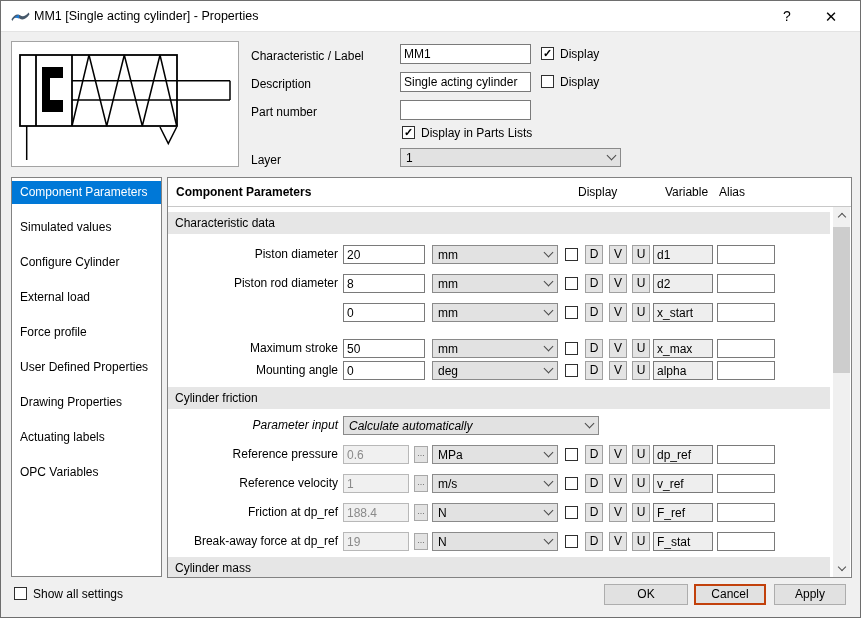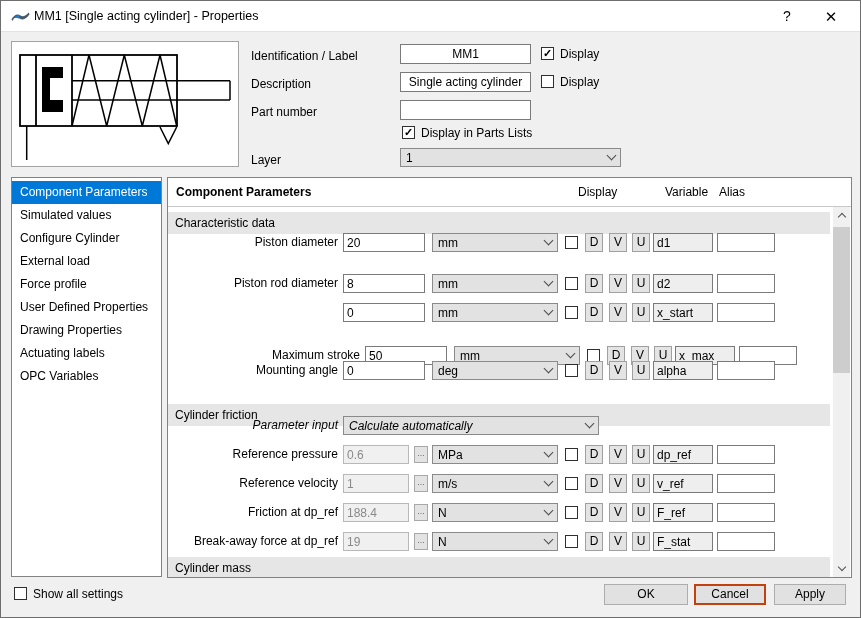--- a/index.html
+++ b/index.html
@@ -14,34 +14,34 @@
   .titlebar .title { position:absolute; left:33px; top:8px; font-size:12.5px; }
   .tb-btn { position:absolute; top:0; width:42px; height:31px; text-align:center; line-height:31px;
             font-size:14px; cursor:default; }
   .tb-help { right:52px; } .tb-close { right:8px; font-size:15px; }
 
   
   .preview { position:absolute; left:10px; top:40px; width:228px; height:126px; background:#fff;
              border:1px solid #a3a3a3; }
   .flabel { position:absolute; left:250px; height:19px; line-height:19px; }
   .tinput { position:absolute; left:399px; width:131px; height:20px; border:1px solid #7a7a7a;
-            background:#fff; font-family:"Liberation Sans",sans-serif; font-size:12px; padding:0 3px;text-align:center; }
+            background:#fff; font-family:"Liberation Sans",sans-serif; font-size:12px; padding:0 3px; }
   .cb { width:13px; height:13px; background:#fff; border:1px solid #2f2f2f; position:absolute;
         font-size:11px; line-height:11px; text-align:center; font-weight:bold; }
   .cblabel { position:absolute; height:14px; line-height:14px; }
   .combo { background:#e2e2e2; border:1px solid #8a8a8a; display:flex; align-items:center;
            padding:0 5px; position:absolute; height:19px; }
   .combo .ctext { flex:1; overflow:hidden; white-space:nowrap; }
   .chev { width:7px; height:7px; border-right:1.4px solid #4a4a4a; border-bottom:1.4px solid #4a4a4a;
           transform:rotate(45deg); margin-top:-4px; flex:none; }
 
   
   .sidebar { position:absolute; left:10px; top:176px; width:151px; height:400px; background:#fff;
              border:1px solid #828282; overflow:hidden; }
-  .side-item { height:23px; line-height:23px; padding-left:8px; margin-top:0; cursor:default;
+  .side-item { height:23px; line-height:23px; padding-left:8px; margin-top:12px; cursor:default;
                white-space:nowrap; }
   .side-item.first { margin-top:3px; }
   .side-item.selected { background:#0078d7; color:#fff; }
 
   
   .panel { position:absolute; left:166px; top:176px; width:685px; height:401px; background:#fff;
            border:1px solid #828282; overflow:hidden; }
   .phead { position:absolute; left:0; top:0; width:683px; height:29px; border-bottom:1px solid #c8c8c8;
            background:#fff; }
   .ptitle { position:absolute; left:8px; top:7px; font-weight:bold; }
@@ -109,21 +109,21 @@
         <polyline points="60,84 77,13 94.7,84 112.3,13 130.3,84 148,13 164.7,84"></polyline>
         <line x1="60" y1="38.7" x2="218" y2="38.7"></line>
         <line x1="60" y1="58" x2="218" y2="58"></line>
         <line x1="218" y1="38.7" x2="218" y2="58"></line>
         <polyline points="148,85 156.3,101.5 164.7,85"></polyline>
         <line x1="14.7" y1="84" x2="14.7" y2="118"></line>
       </g>
     </svg>
   </div>
 
-  <span class="flabel" style="top:46px;">Identification / Label</span>
+  <span class="flabel" style="top:46px;">Characteristic / Label</span>
   <input class="tinput" style="top: 43px;" value="MM1">
   <span class="cb" style="left:540px; top:46px;">✓</span>
   <span class="cblabel" style="left:559px; top:46px;">Display</span>
 
   <span class="flabel" style="top:74px;">Description</span>
   <input class="tinput" style="top: 71px;" value="Single acting cylinder">
   <span class="cb" style="left:540px; top:74px;"></span>
   <span class="cblabel" style="left:559px; top:74px;">Display</span>
 
   <span class="flabel" style="top:102px;">Part number</span>
@@ -152,21 +152,21 @@
 
   <div class="panel">
     <div class="phead">
       <span class="ptitle">Component Parameters</span>
       <span class="pcol" style="left:410px;">Display</span>
       <span class="pcol" style="left:497px;">Variable</span>
       <span class="pcol" style="left:551px;">Alias</span>
     </div>
     <div id="panel-content">
         <div class="band" style="top: 34px;">Characteristic data</div>
-        <div class="prow" style="top: 55px; padding-left: 7px;">
+        <div class="prow" style="top: 67px; padding-left: 7px;">
           <span class="rlabel">Piston diameter</span>
           <input class="rvalue" value="20" style="">
           <div class="combo rcombo">
             <span class="ctext">mm</span>
             <span class="chev"></span>
           </div>
           <span class="cb rcheck" style="position: absolute;"></span>
           <div class="rbtn" style="left: 417px;">D</div>
           <div class="rbtn" style="left: 441px;">V</div>
           <div class="rbtn" style="left: 464px;">U</div>
@@ -193,21 +193,21 @@
             <span class="ctext">mm</span>
             <span class="chev"></span>
           </div>
           <span class="cb rcheck" style="position: absolute;"></span>
           <div class="rbtn" style="left: 417px;">D</div>
           <div class="rbtn" style="left: 441px;">V</div>
           <div class="rbtn" style="left: 464px;">U</div>
           <input class="rvar" readonly="readonly" value="x_start" style="">
           <input class="ralias" value="" style="">
         </div>
-        <div class="prow" style="top: 168px; margin-left: 22px;">
+        <div class="prow" style="top: 161px;">
           <span class="rlabel">Maximum stroke</span>
           <input class="rvalue" value="50" style="">
           <div class="combo rcombo">
             <span class="ctext">mm</span>
             <span class="chev"></span>
           </div>
           <span class="cb rcheck" style="position: absolute;"></span>
           <div class="rbtn" style="left: 417px;">D</div>
           <div class="rbtn" style="left: 441px;">V</div>
           <div class="rbtn" style="left: 464px;">U</div>
@@ -221,21 +221,21 @@
             <span class="ctext">deg</span>
             <span class="chev"></span>
           </div>
           <span class="cb rcheck" style="position: absolute;"></span>
           <div class="rbtn" style="left: 417px;">D</div>
           <div class="rbtn" style="left: 441px;">V</div>
           <div class="rbtn" style="left: 464px;">U</div>
           <input class="rvar" readonly="readonly" value="alpha" style="">
           <input class="ralias" value="" style="">
         </div>
-        <div class="band" style="top: 226px;">Cylinder friction</div>
+        <div class="band" style="top: 209px;">Cylinder friction</div>
         <div class="prow" style="top: 238px; font-style: italic;">
           <span class="rlabel">Parameter input</span>
           <div class="combo rcombo wide-combo">
             <span class="ctext">Calculate automatically</span>
             <span class="chev"></span>
           </div>
         </div>
         <div class="prow" style="top: 267px;">
           <span class="rlabel">Reference pressure</span>
           <input class="rvalue ro" readonly="readonly" value="0.6" style="">

